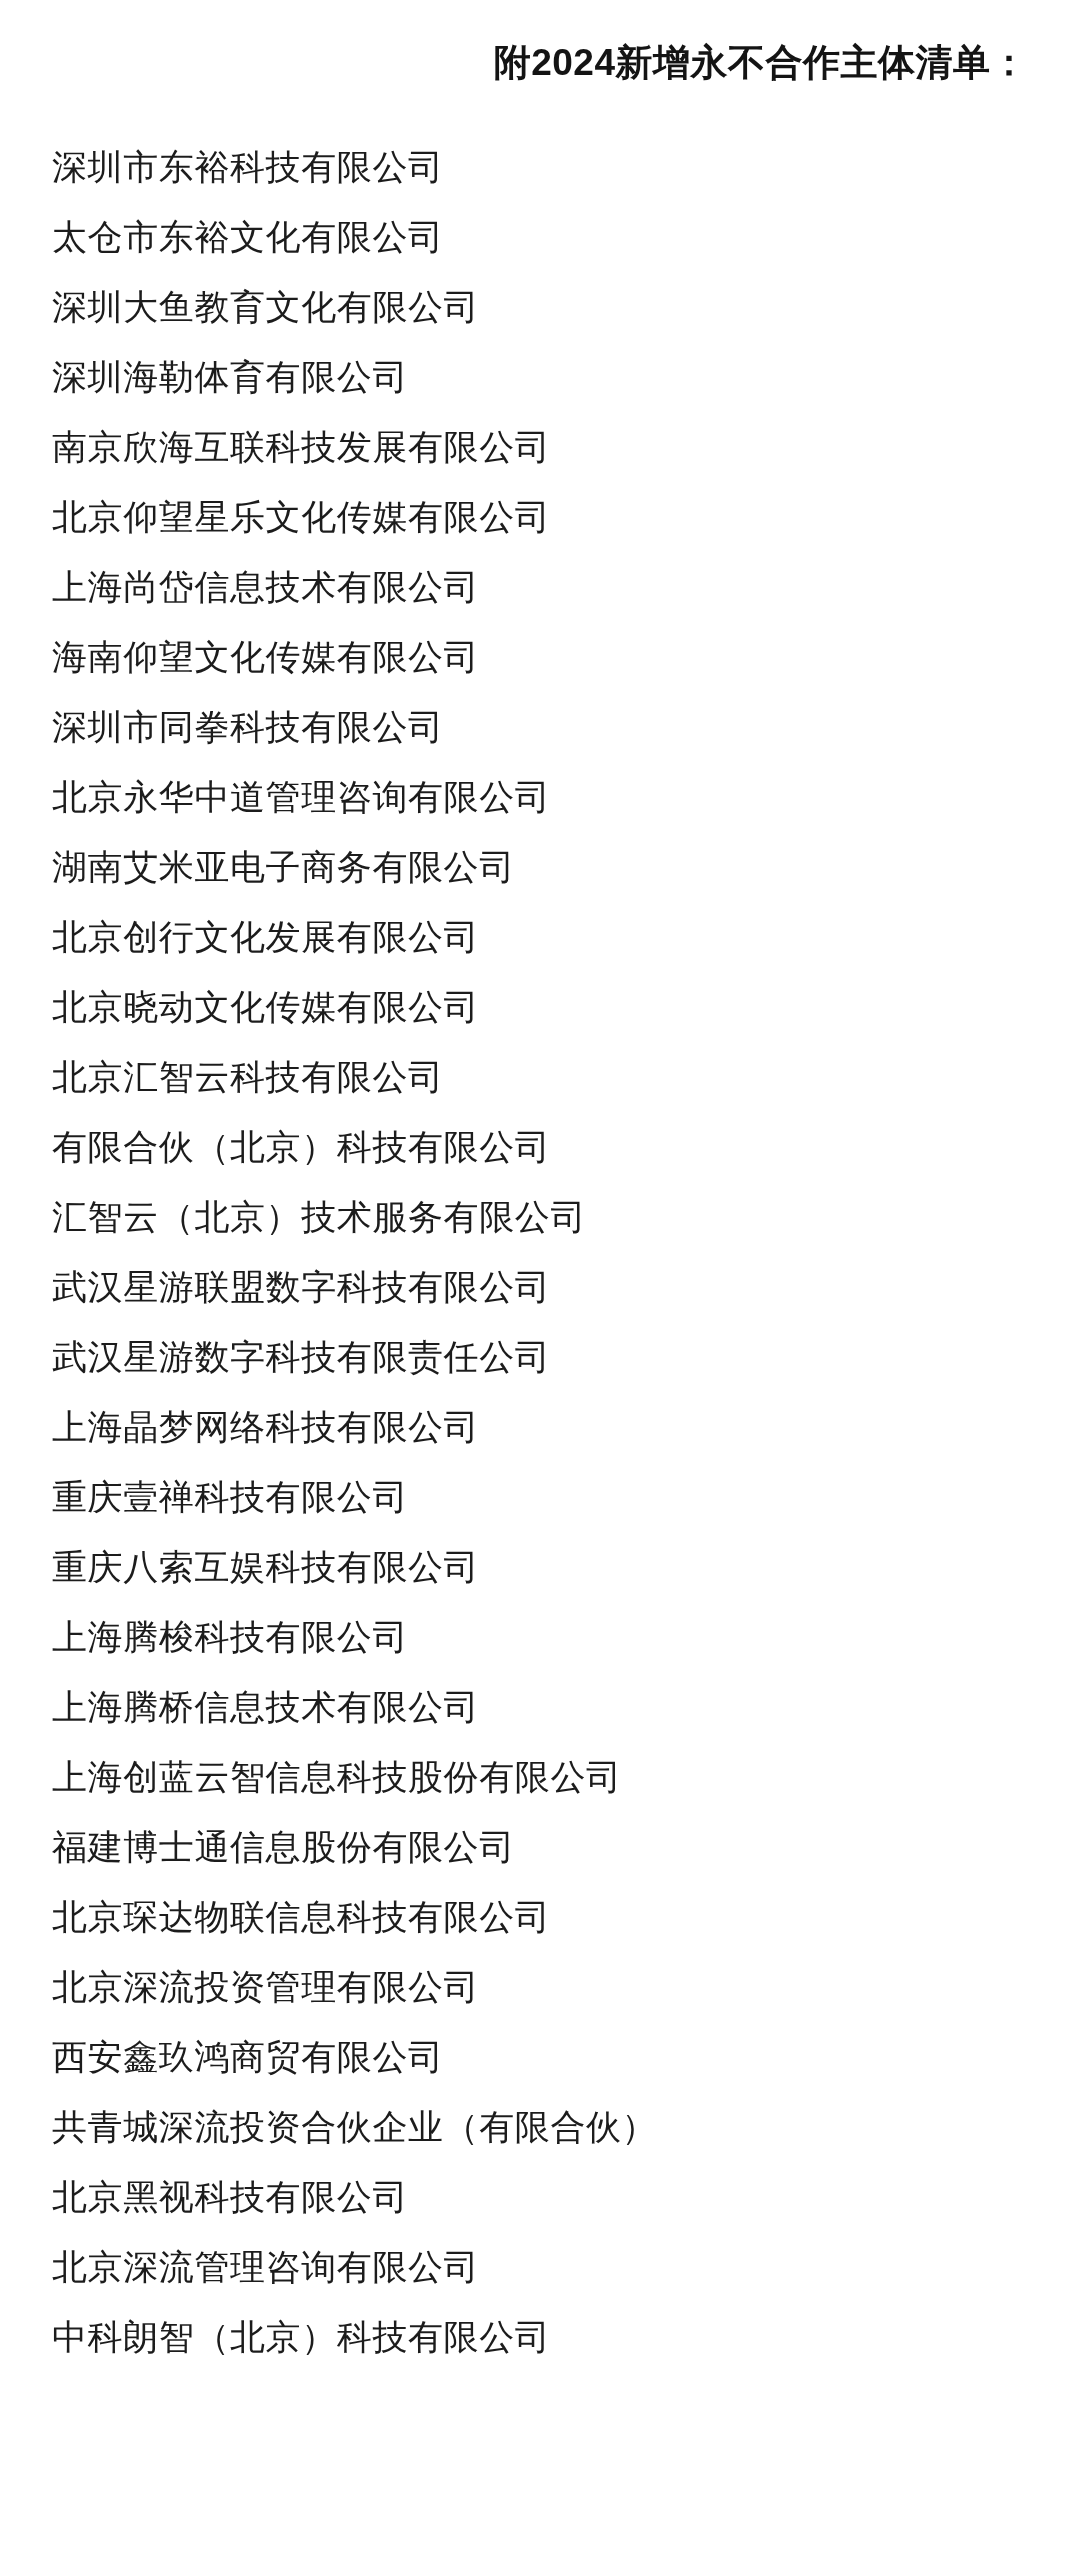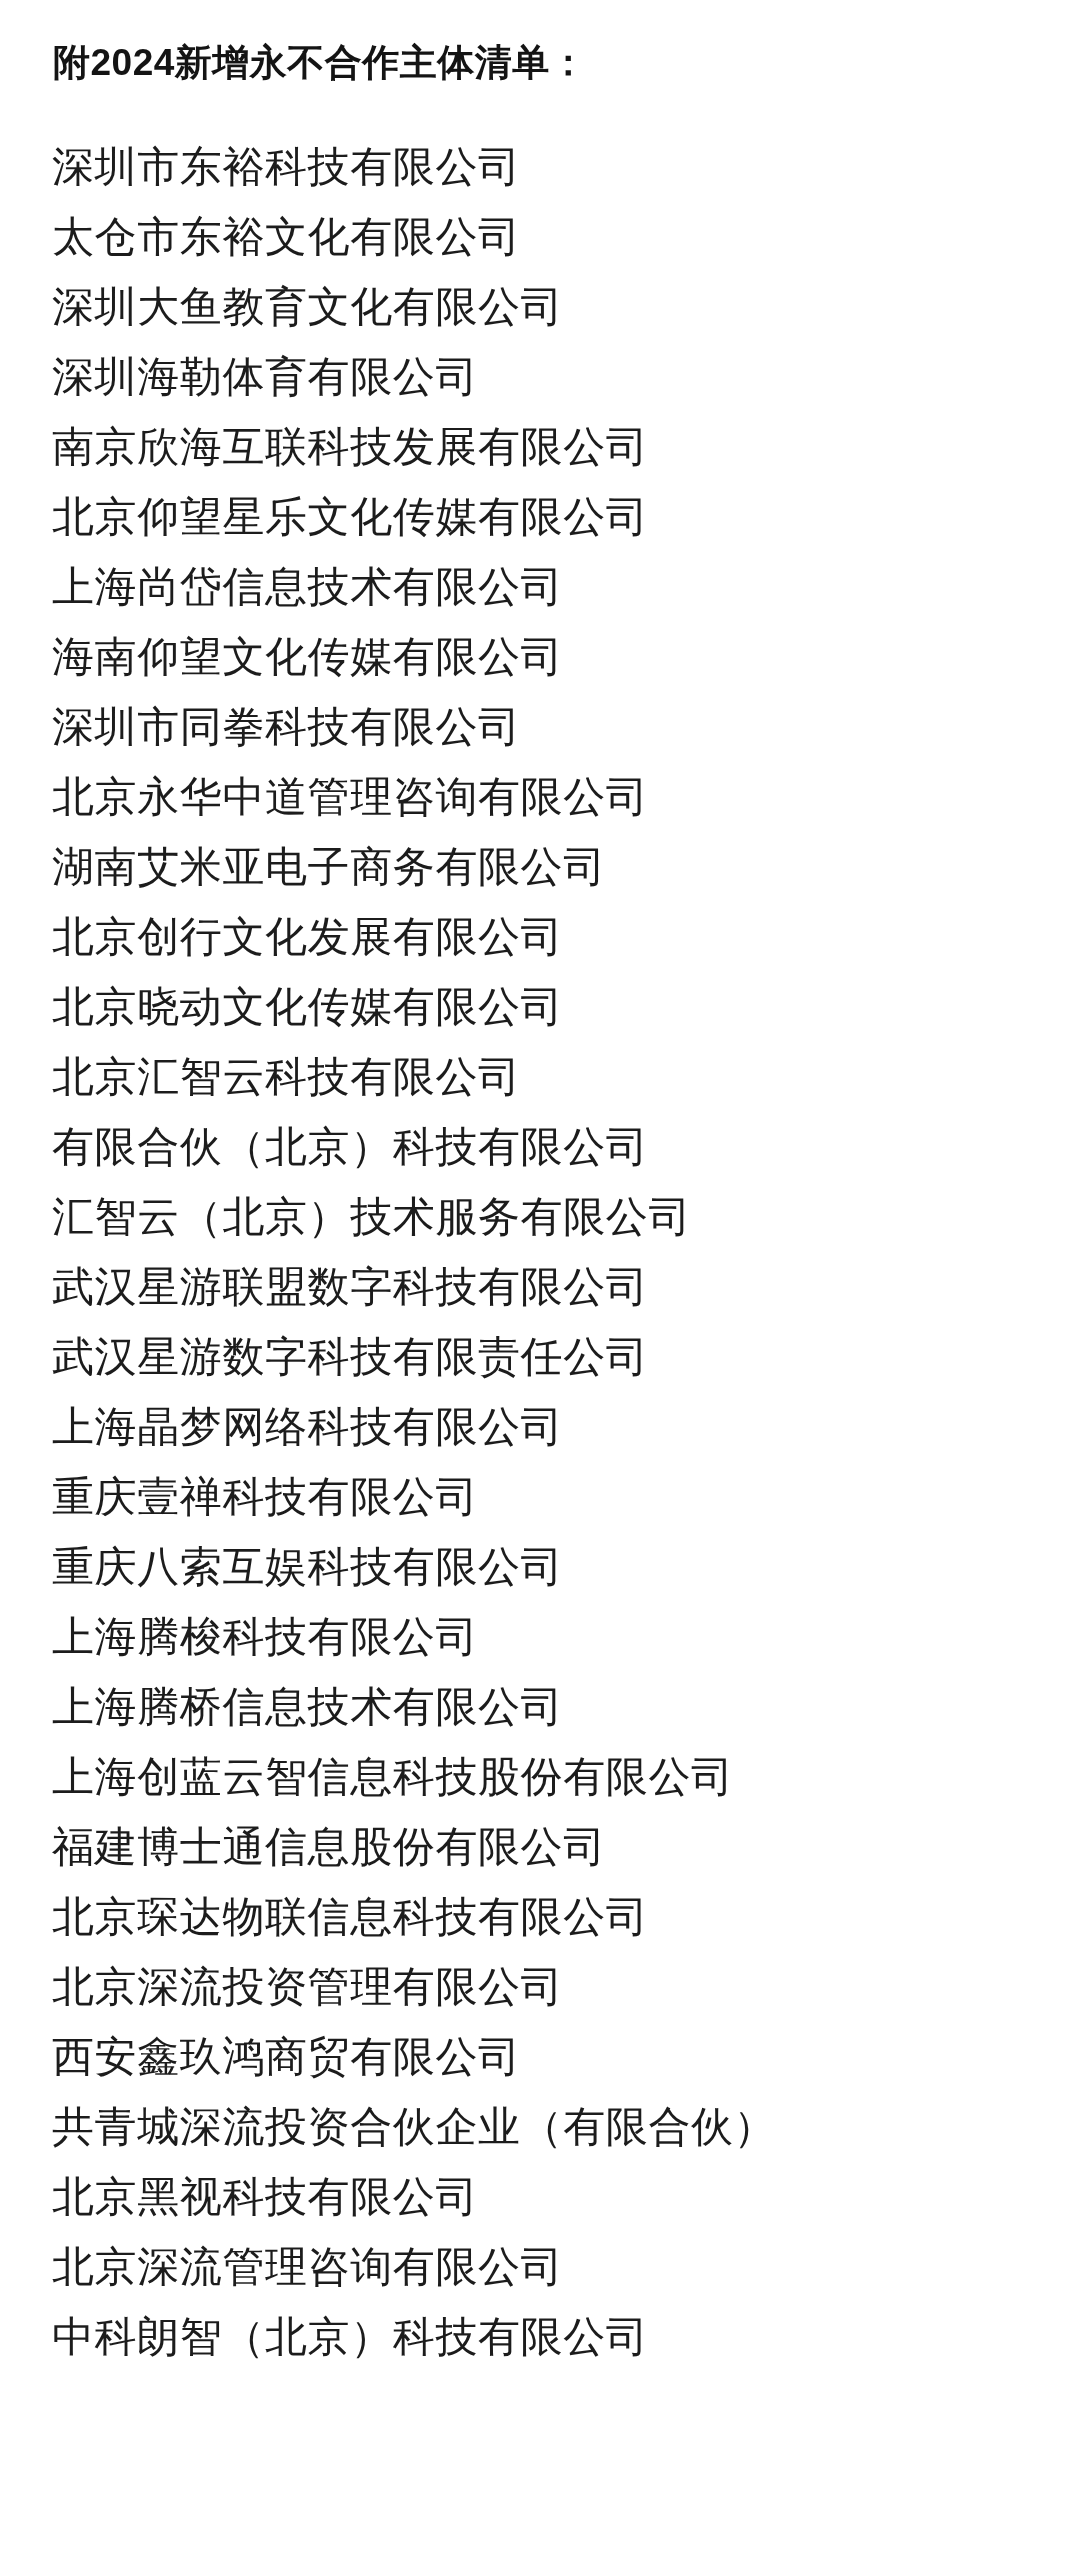--- a/index.html
+++ b/index.html
@@ -20,29 +20,30 @@
     box-sizing: border-box;
     padding: 40px 52px 20px 52px;
     background: #ffffff;
   }
   .doc-title {
     font-size: 37px;
     line-height: 1.25;
     font-weight: 700;
     color: #141414;
     letter-spacing: 0.5px;
-    margin: 0 0 46px 1px;
+    margin: 0 0 46px 8px;
+    text-align: right;
   }
   .entity-list {
     list-style: none;
     margin: 0;
     padding: 0;
   }
   .entity-item {
-    font-size: 42px;
+    font-size: 35px;
     line-height: 70px;
     font-weight: 400;
     color: #1c1c1c;
     letter-spacing: 0.6px;
     white-space: nowrap;
   }
 </style>
 </head>
 <body>
 

